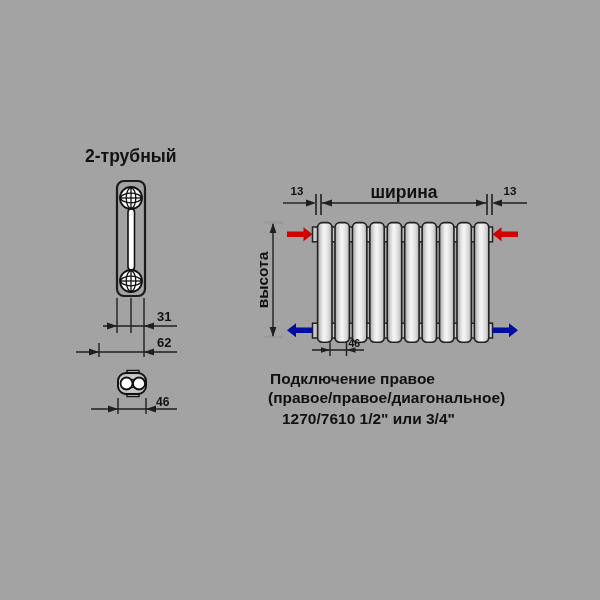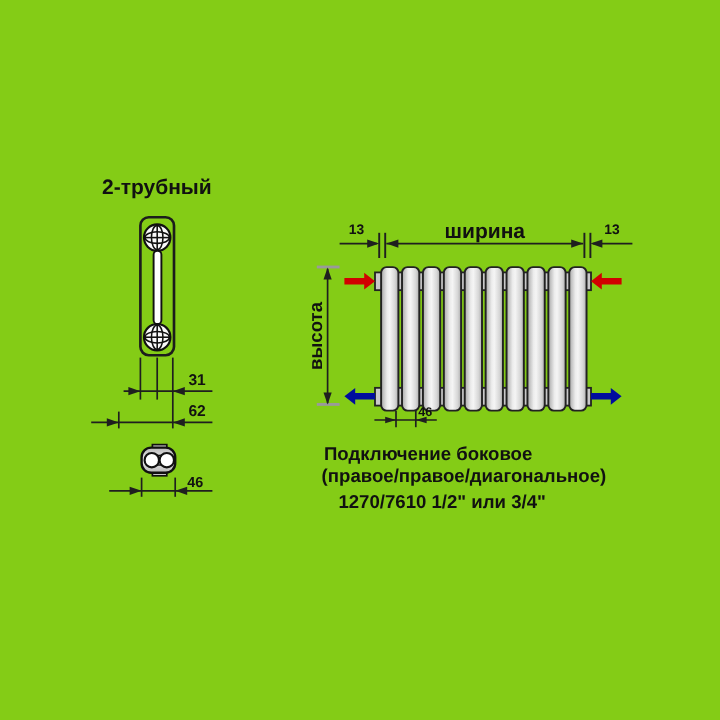--- a/index.html
+++ b/index.html
@@ -1,19 +1,19 @@
 <!DOCTYPE html>
 <html><head>
 <meta charset="utf-8">
 <style>
   html,body{margin:0;padding:0;background:#fff;}
   #canvas{
     position:relative;
     width:600px;height:600px;
-    background:#84cc16;
+    background:#a3a3a3;
     font-family:"Liberation Sans", sans-serif;
     overflow:hidden;
   }
   #drawing{position:absolute;left:0;top:0;}
   .abs-text{position:absolute;color:#111;white-space:nowrap;}
   .title-text{left:85px;top:146px;font-size:17.5px;font-weight:bold;}
   .cap1{left:270px;top:370px;font-size:15.5px;font-weight:bold;}
   .cap2{left:268px;top:389px;font-size:15.5px;font-weight:bold;}
   .cap3{left:282px;top:410px;font-size:15.5px;font-weight:bold;}
   .dimline{stroke:#1f1f1f;stroke-width:1.4;fill:none;}
@@ -165,16 +165,16 @@
         <line class="extline" x1="330" y1="342.5" x2="330" y2="356"></line>
         <line class="extline" x1="346.5" y1="342.5" x2="346.5" y2="356"></line>
         <line class="dimline" x1="312" y1="350" x2="364" y2="350"></line>
         <polygon class="dimarrow" points="330,350 321,347.2 321,352.8"></polygon>
         <polygon class="dimarrow" points="346.5,350 355.5,347.2 355.5,352.8"></polygon>
         <text class="dimtext" x="348.5" y="347" font-size="10.5">46</text>
       </g>
     </g>
   </svg>
 
-  <div class="abs-text cap1">Подключение боковое</div>
+  <div class="abs-text cap1">Подключение правое</div>
   <div class="abs-text cap2">(правое/правое/диагональное)</div>
   <div class="abs-text cap3">1270/7610 1/2" или 3/4"</div>
 </div>
 
 </body></html>

